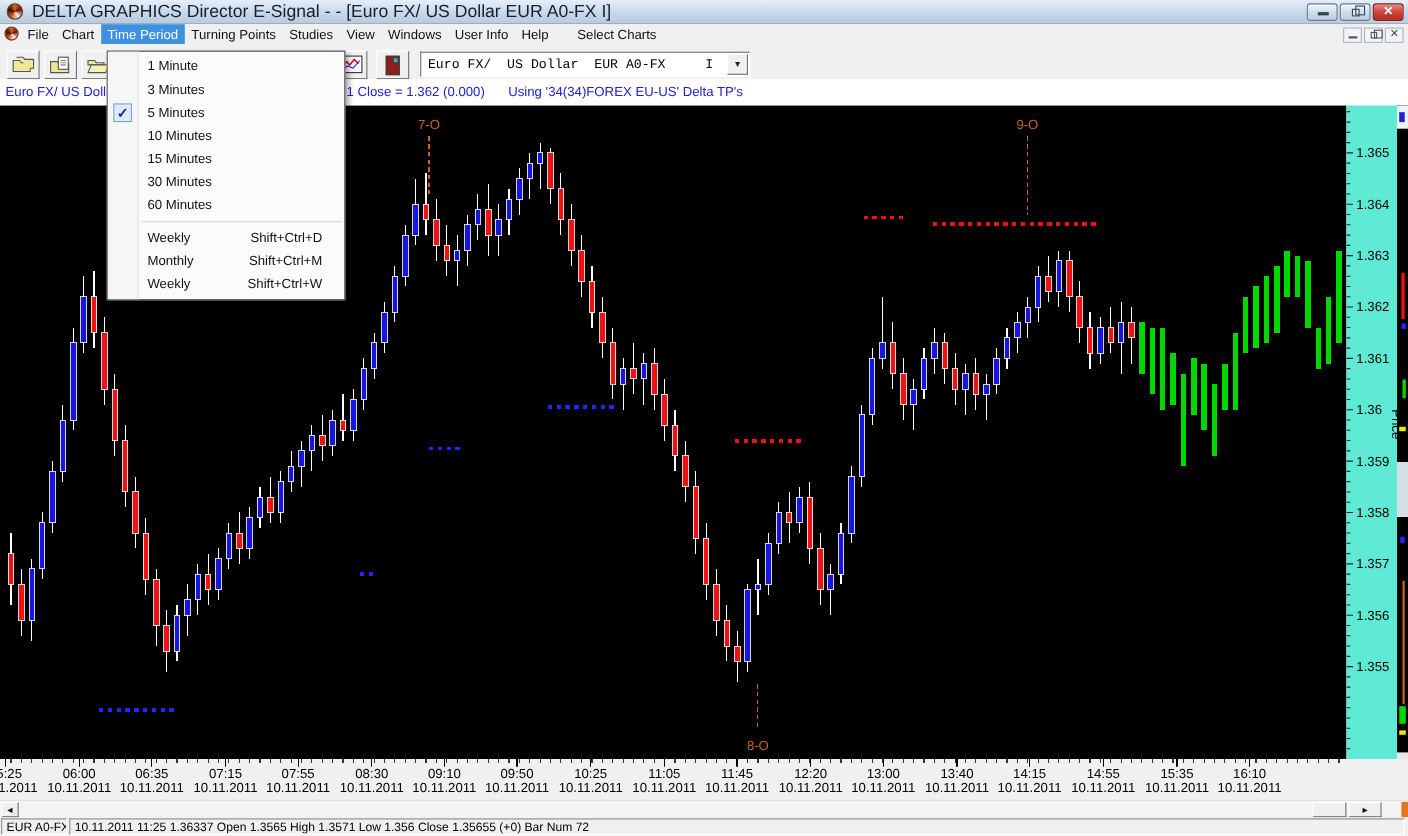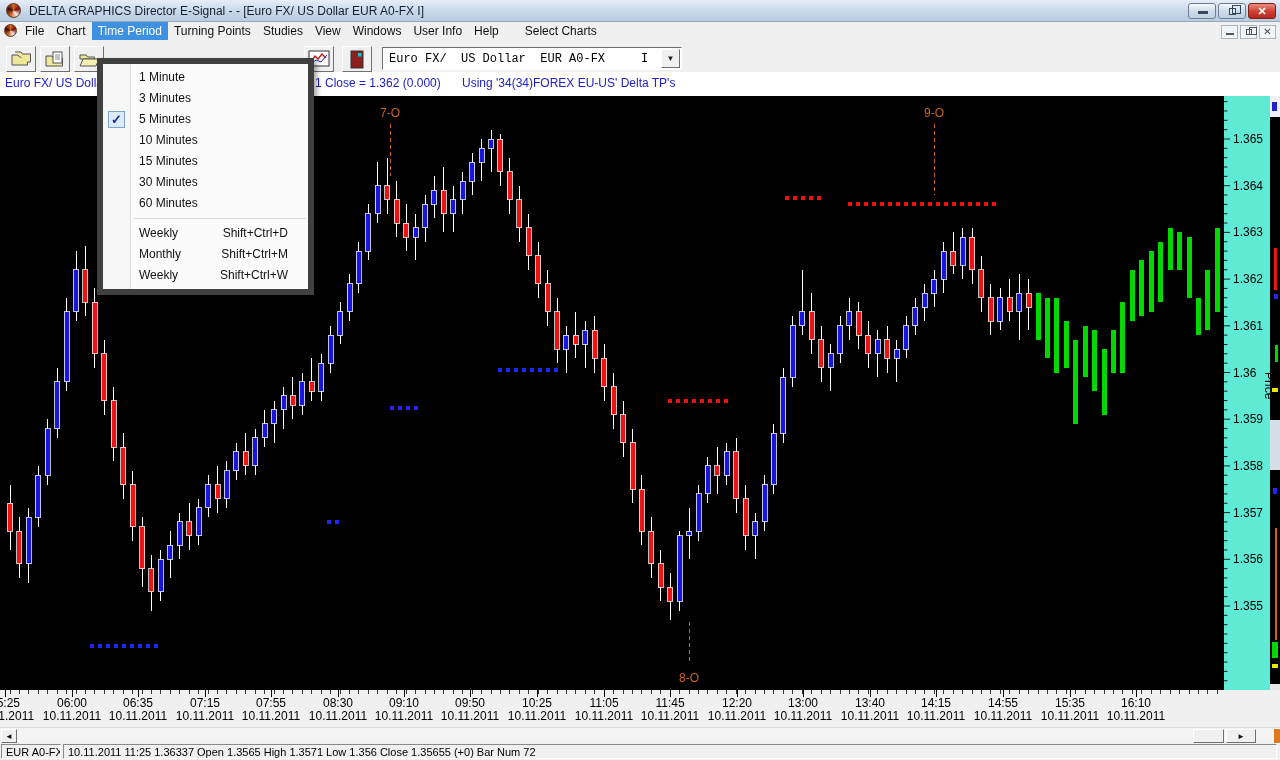--- a/index.html
+++ b/index.html
@@ -8,21 +8,21 @@
   .abs { position:absolute; }
   #app { position:relative; width:1280px; height:760px; background:#f0f0f0; }
 
   
   #titlebar { left:0; top:0; width:1280px; height:22px;
     background:linear-gradient(#e6eef8,#c5d6e8 60%,#b9cbde);
     border-bottom:1px solid #95a8bc; display:flex; align-items:center; }
   #titlebar .ticon { width:15px; height:15px; border-radius:50%; margin:0 8px 0 6px;
     background:conic-gradient(#d2691e,#7a0d0d,#f5f0e6,#c85a1e,#3a0b0b,#d2691e);
     border:1px solid #5a3a1a; }
-  #titlebar .ttext { font-size:12px; color:#16202c; }
+  #titlebar .ttext { font-size:16px; color:#16202c; }
   .winbtn { width:28px; height:16px; margin-left:2px; border:1px solid #6e7f90; border-radius:3px;
     background:linear-gradient(#f4f9fd,#cfdde9 50%,#bfd0e0); position:relative; }
   .winbtn.close { background:linear-gradient(#e98e84,#cf4437 50%,#b3291e); border-color:#7e2018; }
   .glyph-min { position:absolute; left:9px; bottom:4px; width:10px; height:3px; background:#34465a; }
   .glyph-restore { position:absolute; left:10px; top:4px; width:7px; height:7px; border:1px solid #34465a; background:#dde8f2; }
   .glyph-restore:before { content:""; position:absolute; left:2px; top:-4px; width:7px; height:7px; border:1px solid #34465a; }
   .glyph-x { position:absolute; width:100%; text-align:center; top:0px; color:#fff; font-size:11px; font-weight:bold; line-height:15px; }
   #titlebtns { position:absolute; right:4px; top:3px; display:flex; }
 
   
@@ -65,21 +65,21 @@
   #scrollrow { left:0; top:727px; width:1280px; height:16px; background:#f3f3f3; border-top:1px solid #dcdcdc; }
   .sbtn { position:absolute; top:1px; height:14px; background:#f0f0f0; border:1px solid; border-color:#ffffff #6f6f6f #6f6f6f #ffffff; font-size:8px; color:#111; text-align:center; line-height:13px; }
   #sthumb { position:absolute; left:1193px; top:1px; width:31px; height:14px; background:#f0f0f0; border:1px solid; border-color:#ffffff #6f6f6f #6f6f6f #ffffff; }
   #sorange { position:absolute; left:1274px; top:1px; width:6px; height:14px; background:#e07820; }
 
   
   #statusbar { left:0; top:743px; width:1280px; height:17px; background:#f0f0f0; }
   .scell { position:absolute; top:1px; height:15px; border:1px solid; border-color:#8a8a8a #ffffff #ffffff #8a8a8a; font-size:11px; line-height:13px; color:#000; padding:1px 4px 0 4px; white-space:nowrap; overflow:hidden; }
 
   
-  #dropdown { left:97px; top:58px; width:217px; background:#fbfbfb; border:6px solid #404040;
+  #dropdown { left:97px; top:46px; width:217px; background:#fbfbfb; border:1px solid #404040;
     box-shadow:3px 3px 5px rgba(0,0,0,0.35); padding:3px 0; z-index:50; }
   #dropdown .gutter { position:absolute; left:0; top:0; bottom:0; width:28px; background:#f6f6f6; border-right:1px solid #e0e0e0; }
   .dd-item { position:relative; height:21px; line-height:21px; font-size:12px; color:#111; padding-left:36px; }
   .dd-item .shortcut { position:absolute; right:20px; }
   .dd-sep { height:9px; position:relative; }
   .dd-sep:before { content:""; position:absolute; left:31px; right:2px; top:4px; border-top:1px solid #d8d8d8; }
   .dd-check { position:absolute; left:5px; top:2px; width:17px; height:17px; background:#dcebfa; border:1px solid #7da2ce; color:#1a2e8c; font-size:13px; font-weight:bold; text-align:center; line-height:16px; }
 
   svg { display:block; }
 </style>

